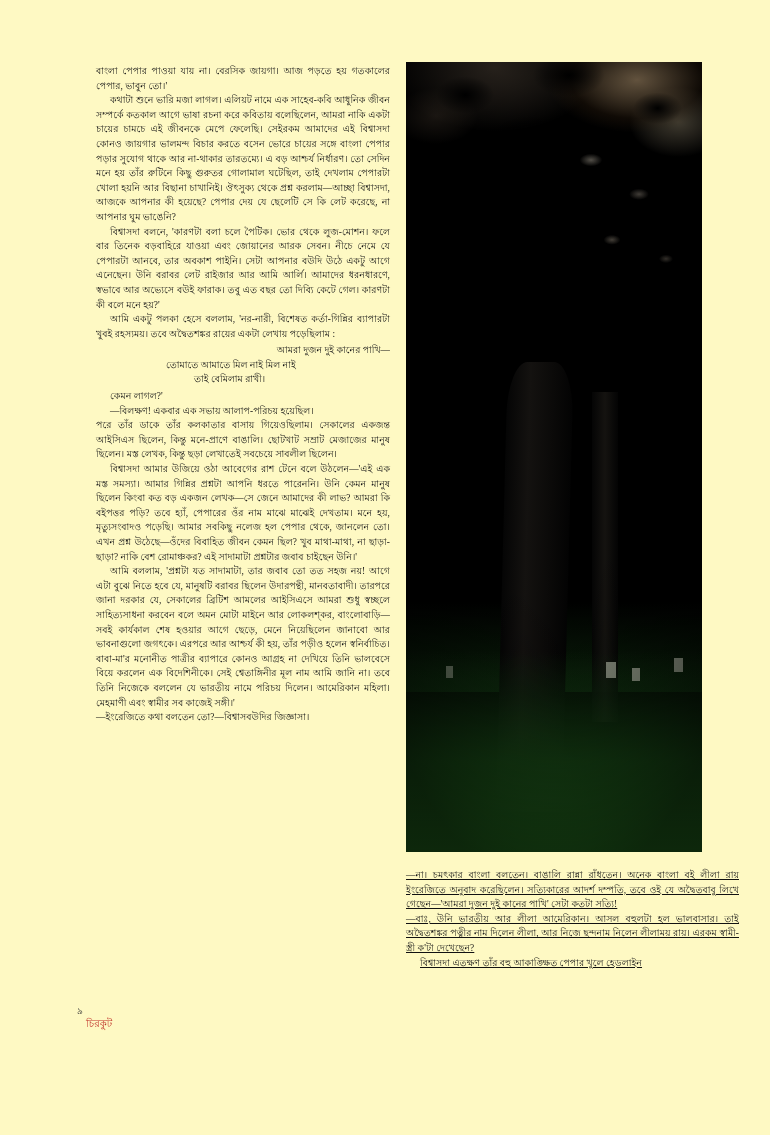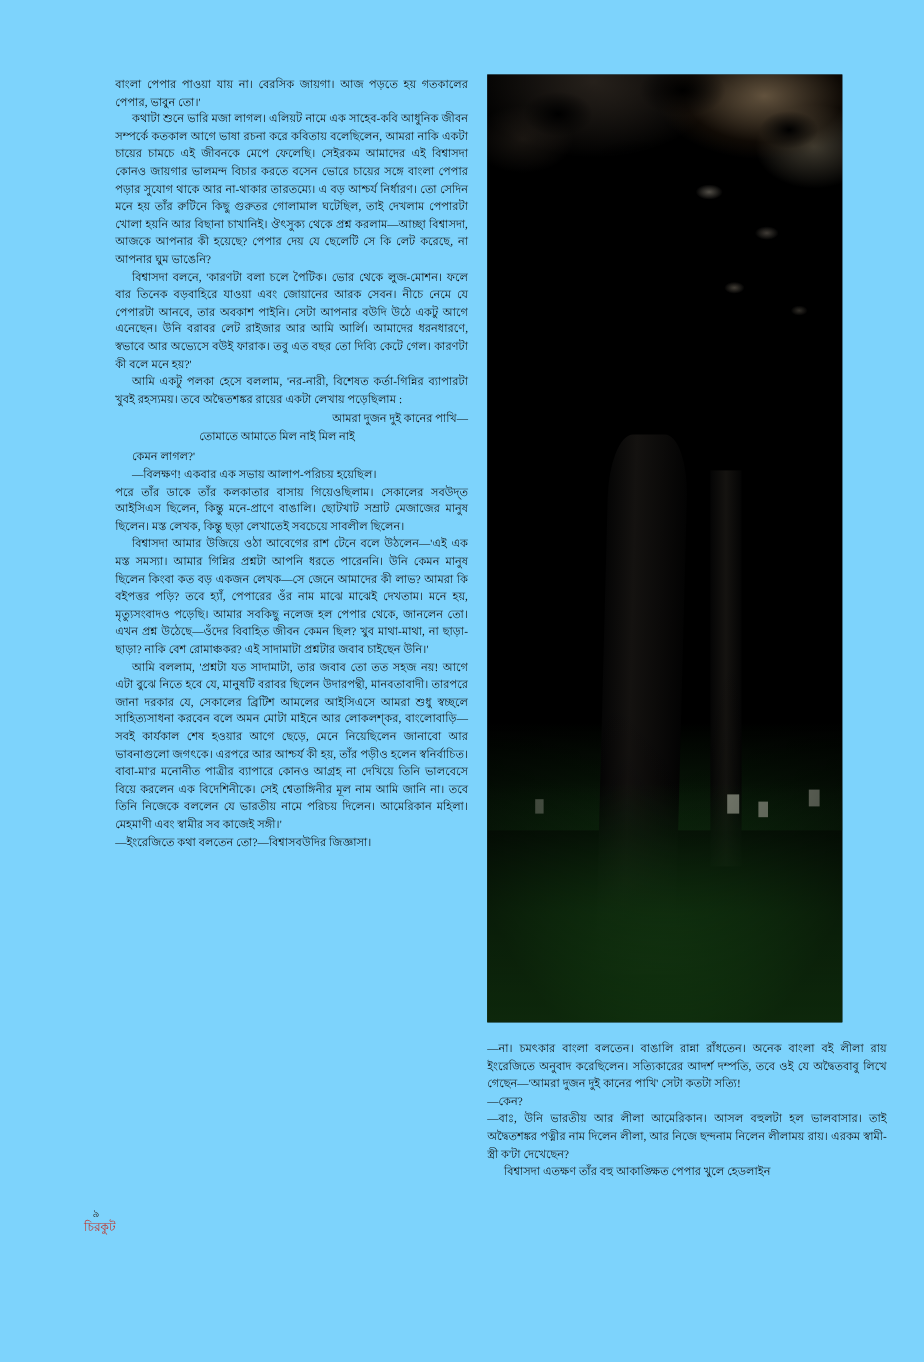--- a/index.html
+++ b/index.html
@@ -11,21 +11,21 @@
     width: 770px;
     height: 1135px;
     font-family: "Liberation Serif", "DejaVu Serif", serif;
     color: #111111;
     position: relative;
     overflow: hidden;
   }
   .page {
     position: absolute;
     inset: 0;
-    background: #7dd3fc;
+    background: #fef9c3;
   }
 
   
   .left-col {
     position: absolute;
     left: 96px;
     top: 64px;
     width: 294px;
     height: 990px;
   }
@@ -50,20 +50,21 @@
   .verse .v1 { display: block; padding-left: 58px; text-align: right; }
   .verse .v2 { display: block; padding-left: 70px; }
   .verse .v3 { display: block; padding-left: 98px; }
 
   
   .right-col {
     position: absolute;
     left: 406px;
     top: 62px;
     width: 333px;
+    text-decoration: underline;
   }
   .photo {
     width: 296px;
     height: 790px;
     position: relative;
     overflow: hidden;
     background: #000000;
   }
   
   .photo .sky {
@@ -162,41 +163,43 @@
     display: block;
     color: #333;
     font-size: 9px;
     margin-bottom: 2px;
   }
   .folio .vert {
     display: block;
     color: #c0342a;
     font-size: 10px;
     letter-spacing: 0px;
+    margin-left: 16px;
   }
 </style>
 </head>
 <body>
 
 <div class="page">
 
   <div class="left-col">
     <p class="para">বাংলা পেপার পাওয়া যায় না। বেরসিক জায়গা। আজ পড়তে হয় গতকালের পেপার, ভাবুন তো।'</p>
     <p class="para indent">কথাটা শুনে ভারি মজা লাগল। এলিয়ট নামে এক সাহেব-কবি আধুনিক জীবন সম্পর্কে কতকাল আগে ভাষা রচনা করে কবিতায় বলেছিলেন, আমরা নাকি একটা চায়ের চামচে এই জীবনকে মেপে ফেলেছি। সেইরকম আমাদের এই বিশ্বাসদা কোনও জায়গার ভালমন্দ বিচার করতে বসেন ভোরে চায়ের সঙ্গে বাংলা পেপার পড়ার সুযোগ থাকে আর না-থাকার তারতম্যে। এ বড় আশ্চর্য নির্ধারণ। তো সেদিন মনে হয় তাঁর রুটিনে কিছু গুরুতর গোলামাল ঘটেছিল, তাই দেখলাম পেপারটা খোলা হয়নি আর বিছানা চাখানিই। ঔৎসুক্য থেকে প্রশ্ন করলাম—আচ্ছা বিশ্বাসদা, আজকে আপনার কী হয়েছে? পেপার দেয় যে ছেলেটি সে কি লেট করেছে, না আপনার ঘুম ভাঙেনি?</p>
     <p class="para indent">বিশ্বাসদা বলনে, 'কারণটা বলা চলে পৈটিক। ভোর থেকে লুজ-মোশন। ফলে বার তিনেক বড়বাহিরে যাওয়া এবং জোয়ানের আরক সেবন। নীচে নেমে যে পেপারটা আনবে, তার অবকাশ পাইনি। সেটা আপনার বউদি উঠে একটু আগে এনেছেন। উনি বরাবর লেট রাইজার আর আমি আর্লি। আমাদের ধরনধারণে, স্বভাবে আর অভ্যেসে বউই ফারাক। তবু এত বছর তো দিব্যি কেটে গেল। কারণটা কী বলে মনে হয়?'</p>
     <p class="para indent">আমি একটু পলকা হেসে বললাম, 'নর-নারী, বিশেষত কর্তা-গিন্নির ব্যাপারটা খুবই রহস্যময়। তবে অদ্বৈতশঙ্কর রায়ের একটা লেখায় পড়েছিলাম :</p>
 
     <div class="verse">
       <span class="v1">আমরা দুজন দুই কানের পাখি—</span>
       <span class="v2">তোমাতে আমাতে মিল নাই মিল নাই</span>
+      <span class="v3">তাই বেমিলাম রাখী।</span>
     </div>
 
     <p class="para indent">কেমন লাগল?'</p>
     <p class="para indent">—বিলক্ষণ! একবার এক সভায় আলাপ-পরিচয় হয়েছিল।</p>
-    <p class="para">পরে তাঁর ডাকে তাঁর কলকাতার বাসায় গিয়েওছিলাম। সেকালের সবউদ্ত আইসিএস ছিলেন, কিন্তু মনে-প্রাণে বাঙালি। ছোটখাট সম্রাট মেজাজের মানুষ ছিলেন। মস্ত লেখক, কিন্তু ছড়া লেখাতেই সবচেয়ে সাবলীল ছিলেন।</p>
+    <p class="para">পরে তাঁর ডাকে তাঁর কলকাতার বাসায় গিয়েওছিলাম। সেকালের একজন্ত আইসিএস ছিলেন, কিন্তু মনে-প্রাণে বাঙালি। ছোটখাট সম্রাট মেজাজের মানুষ ছিলেন। মস্ত লেখক, কিন্তু ছড়া লেখাতেই সবচেয়ে সাবলীল ছিলেন।</p>
     <p class="para indent">বিশ্বাসদা আমার উজিয়ে ওঠা আবেগের রাশ টেনে বলে উঠলেন—'এই এক মস্ত সমস্যা। আমার গিন্নির প্রশ্নটা আপনি ধরতে পারেননি। উনি কেমন মানুষ ছিলেন কিংবা কত বড় একজন লেখক—সে জেনে আমাদের কী লাভ? আমরা কি বইপত্তর পড়ি? তবে হ্যাঁ, পেপারের ওঁর নাম মাঝে মাঝেই দেখতাম। মনে হয়, মৃত্যুসংবাদও পড়েছি। আমার সবকিছু নলেজ হল পেপার থেকে, জানলেন তো। এখন প্রশ্ন উঠেছে—ওঁদের বিবাহিত জীবন কেমন ছিল? খুব মাথা-মাথা, না ছাড়া-ছাড়া? নাকি বেশ রোমাঞ্চকর? এই সাদামাটা প্রশ্নটার জবাব চাইছেন উনি।'</p>
     <p class="para indent">আমি বললাম, 'প্রশ্নটা যত সাদামাটা, তার জবাব তো তত সহজ নয়! আগে এটা বুঝে নিতে হবে যে, মানুষটি বরাবর ছিলেন উদারপন্থী, মানবতাবাদী। তারপরে জানা দরকার যে, সেকালের ব্রিটিশ আমলের আইসিএসে আমরা শুধু স্বচ্ছলে সাহিত্যসাধনা করবেন বলে অমন মোটা মাইনে আর লোকলশ্কর, বাংলোবাড়ি—সবই কার্যকাল শেষ হওয়ার আগে ছেড়ে, মেনে নিয়েছিলেন জানাবো আর ভাবনাগুলো জগৎকে। এরপরে আর আশ্চর্য কী হয়, তাঁর পড়ীও হলেন স্বনির্বাচিত। বাবা-মা'র মনোনীত পাত্রীর ব্যাপারে কোনও আগ্রহ না দেখিয়ে তিনি ভালবেসে বিয়ে করলেন এক বিদেশিনীকে। সেই শ্বেতাঙ্গিনীর মূল নাম আমি জানি না। তবে তিনি নিজেকে বললেন যে ভারতীয় নামে পরিচয় দিলেন। আমেরিকান মহিলা। মেহমাণী এবং স্বামীর সব কাজেই সঙ্গী।'</p>
     <p class="para">—ইংরেজিতে কথা বলতেন তো?—বিশ্বাসবউদির জিজ্ঞাসা।</p>
   </div>
 
   <div class="right-col">
     <div class="photo">
       <div class="sky"></div>
       <div class="canopy"></div>
       <div class="lightleaf"></div>
@@ -207,21 +210,20 @@
       <div class="grass"></div>
       <div class="stone s1"></div>
       <div class="stone s2"></div>
       <div class="stone s3"></div>
       <div class="stone s4"></div>
       <div class="vignette"></div>
     </div>
 
     <div class="right-text">
       <p class="para">—না। চমৎকার বাংলা বলতেন। বাঙালি রান্না রাঁধতেন। অনেক বাংলা বই লীলা রায় ইংরেজিতে অনুবাদ করেছিলেন। সত্যিকারের আদর্শ দম্পতি, তবে ওই যে অদ্বৈতবাবু লিখে গেছেন—'আমরা দুজন দুই কানের পাখি' সেটা কতটা সত্যি!</p>
-      <p class="para">—কেন?</p>
       <p class="para">—বাঃ, উনি ভারতীয় আর লীলা আমেরিকান। আসল বহুলটা হল ভালবাসার। তাই অদ্বৈতশঙ্কর পত্নীর নাম দিলেন লীলা, আর নিজে ছন্দনাম নিলেন লীলাময় রায়। এরকম স্বামী-স্ত্রী ক'টা দেখেছেন?</p>
       <p class="para indent">বিশ্বাসদা এতক্ষণ তাঁর বহু আকাঙ্ক্ষিত পেপার খুলে হেডলাইন</p>
     </div>
   </div>
 
   <div class="folio">
     <span class="num">৯</span>
     <span class="vert">চিরকুট</span>
   </div>
 

